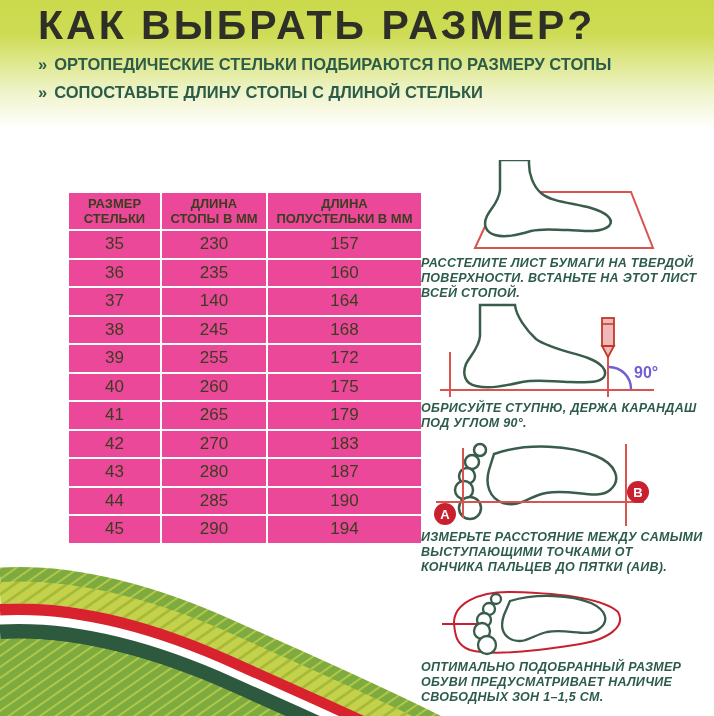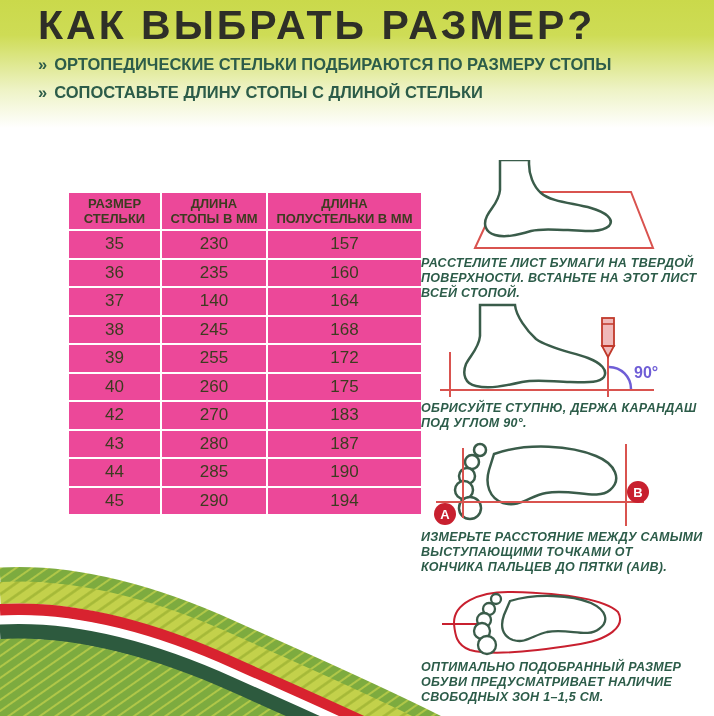--- a/index.html
+++ b/index.html
@@ -87,20 +87,25 @@
       </tr>
     <tr>
         <td>39</td>
         <td>255</td>
         <td>172</td>
       </tr>
     <tr>
         <td>40</td>
         <td>260</td>
         <td>175</td>
+      </tr>
+    <tr>
+        <td>41</td>
+        <td>265</td>
+        <td>179</td>
       </tr>
     <tr>
         <td>42</td>
         <td>270</td>
         <td>183</td>
       </tr>
     <tr>
         <td>43</td>
         <td>280</td>
         <td>187</td>

